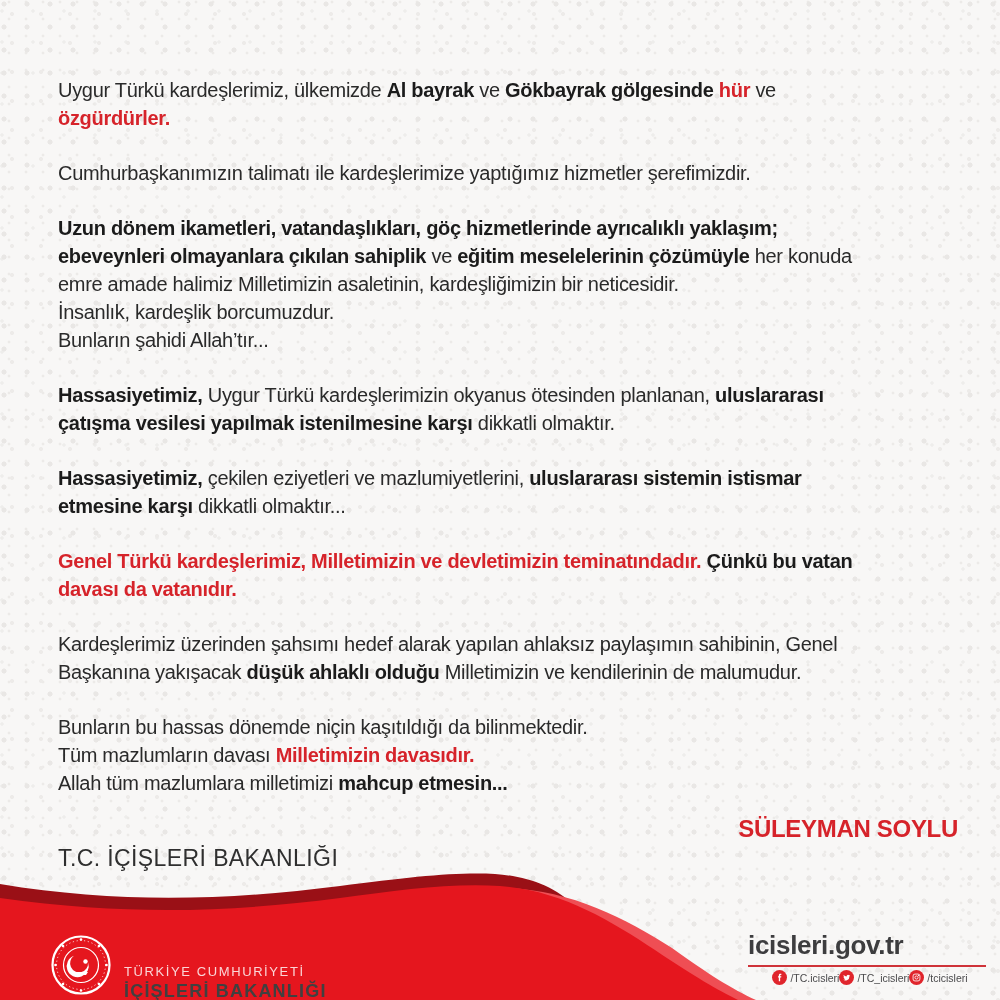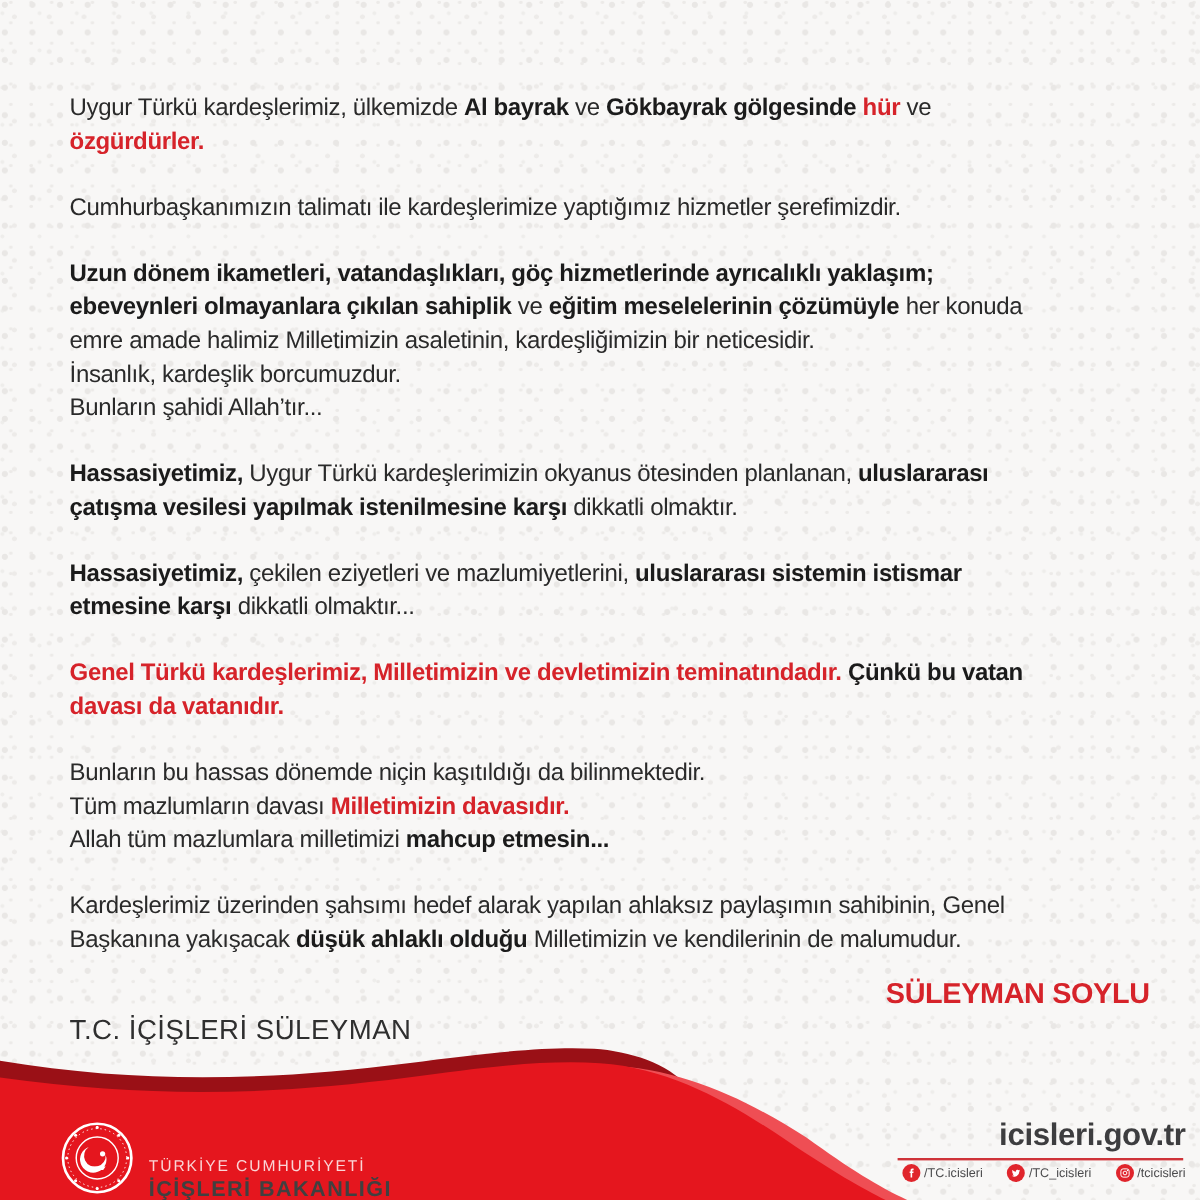--- a/index.html
+++ b/index.html
@@ -93,39 +93,39 @@
     letter-spacing:1.2px;
     font-weight:700;
     color:#404040;
   }
 
   
   .website{
     position:absolute;
     left:748px; top:930px;
     width:240px;
-    text-align:right;
+    text-align:left;
     font-size:26px;
     font-weight:700;
     letter-spacing:-0.3px;
     color:#3d3d3f;
   }
   .website-divider{
     position:absolute;
     left:748px; top:965px;
     width:238px; height:0;
     border-top:2px solid #cf3339;
   }
   .socials{
     position:absolute;
     left:752px; top:970px;
     width:236px;
     display:flex;
     align-items:center;
-    justify-content:space-between;
+    justify-content:center;
   }
   .social-item{
     display:flex;
     align-items:center;
     gap:3px;
   }
   .soc-badge{
     width:15px;height:15px;
     border-radius:50%;
     background:#e0252c;
@@ -152,28 +152,28 @@
 ebeveynleri olmayanlara çıkılan sahiplik</span><span class="run-r"> ve </span><span class="run-b">eğitim meselelerinin çözümüyle</span><span class="run-r"> her konuda
 emre amade halimiz Milletimizin asaletinin, kardeşliğimizin bir neticesidir.
 İnsanlık, kardeşlik borcumuzdur.
 Bunların şahidi Allah’tır...</span></p>
     <p><span class="run-b">Hassasiyetimiz,</span><span class="run-r"> Uygur Türkü kardeşlerimizin okyanus ötesinden planlanan, </span><span class="run-b">uluslararası
 çatışma vesilesi yapılmak istenilmesine karşı</span><span class="run-r"> dikkatli olmaktır.</span></p>
     <p><span class="run-b">Hassasiyetimiz,</span><span class="run-r"> çekilen eziyetleri ve mazlumiyetlerini, </span><span class="run-b">uluslararası sistemin istismar
 etmesine karşı</span><span class="run-r"> dikkatli olmaktır...</span></p>
     <p><span class="run-rb">Genel Türkü kardeşlerimiz, Milletimizin ve devletimizin teminatındadır.</span><span class="run-b"> Çünkü bu vatan
 </span><span class="run-rb">davası da vatanıdır.</span></p>
+    <p><span class="run-r">Kardeşlerimiz üzerinden şahsımı hedef alarak yapılan ahlaksız paylaşımın sahibinin, Genel
+Başkanına yakışacak </span><span class="run-b">düşük ahlaklı olduğu</span><span class="run-r"> Milletimizin ve kendilerinin de malumudur.</span></p>
     <p><span class="run-r">Bunların bu hassas dönemde niçin kaşıtıldığı da bilinmektedir.
 Tüm mazlumların davası </span><span class="run-rb">Milletimizin davasıdır.</span><span class="run-r">
 Allah tüm mazlumlara milletimizi </span><span class="run-b">mahcup etmesin...</span></p>
-    <p><span class="run-r">Kardeşlerimiz üzerinden şahsımı hedef alarak yapılan ahlaksız paylaşımın sahibinin, Genel
-Başkanına yakışacak </span><span class="run-b">düşük ahlaklı olduğu</span><span class="run-r"> Milletimizin ve kendilerinin de malumudur.</span></p>
     <div class="signature">
     <div class="sig-name">SÜLEYMAN SOYLU</div>
-    <div class="sig-org">T.C. İÇİŞLERİ SÜLEYMAN</div>
+    <div class="sig-org">T.C. İÇİŞLERİ BAKANLIĞI</div>
   </div>
 </div>
 
 <svg class="footer-wave" viewBox="0 0 1000 150" preserveAspectRatio="none" aria-hidden="true">
   <path fill="var(--wave-dark)" d="M0,34 C120,54 230,50 340,36 C410,27 455,22 495,24 C525,26 556,36 574,56 L574,150 L0,150 Z"></path>
   <path fill="var(--wave-light)" d="M505,38 C570,40 625,68 672,98 C708,124 732,139 756,150 L505,150 Z"></path>
   <path fill="var(--wave-red)" d="M0,48 C130,66 230,62 340,48 C400,40 450,33 500,36 C560,40 610,70 655,100 C695,127 718,140 738,150 L0,150 Z"></path>
 </svg>
 
 <svg class="emblem" viewBox="0 0 62 62" aria-hidden="true">

